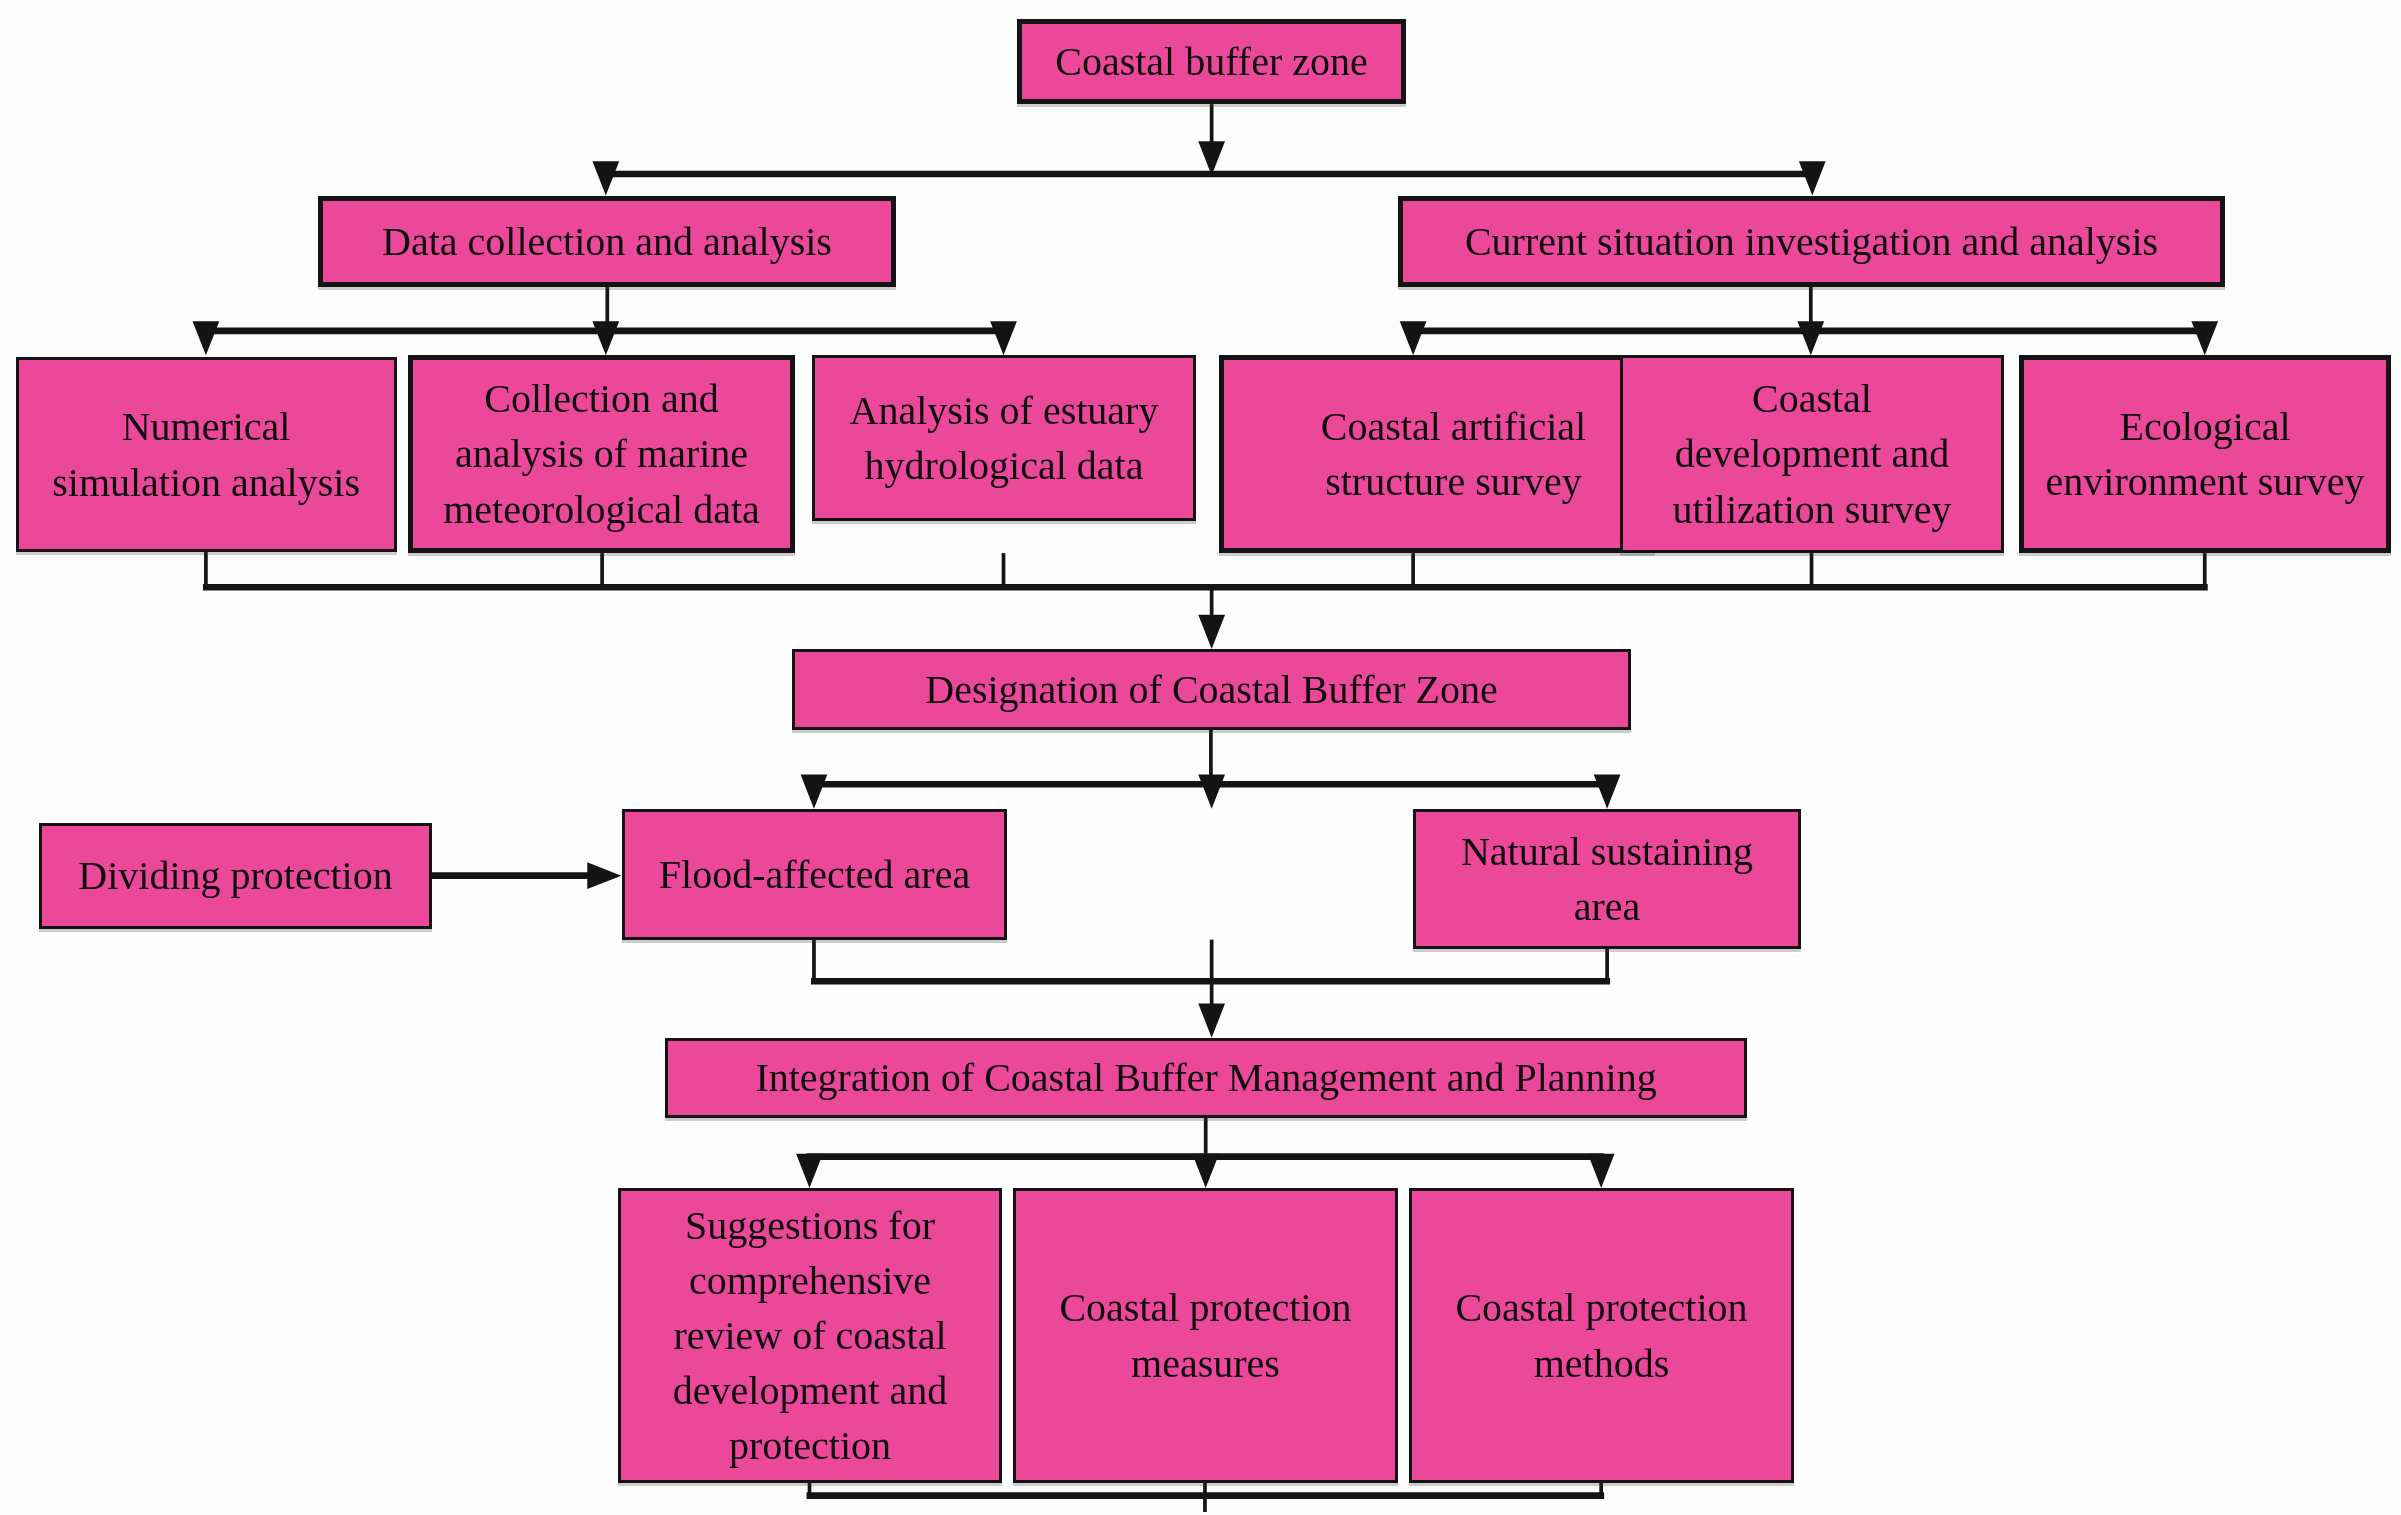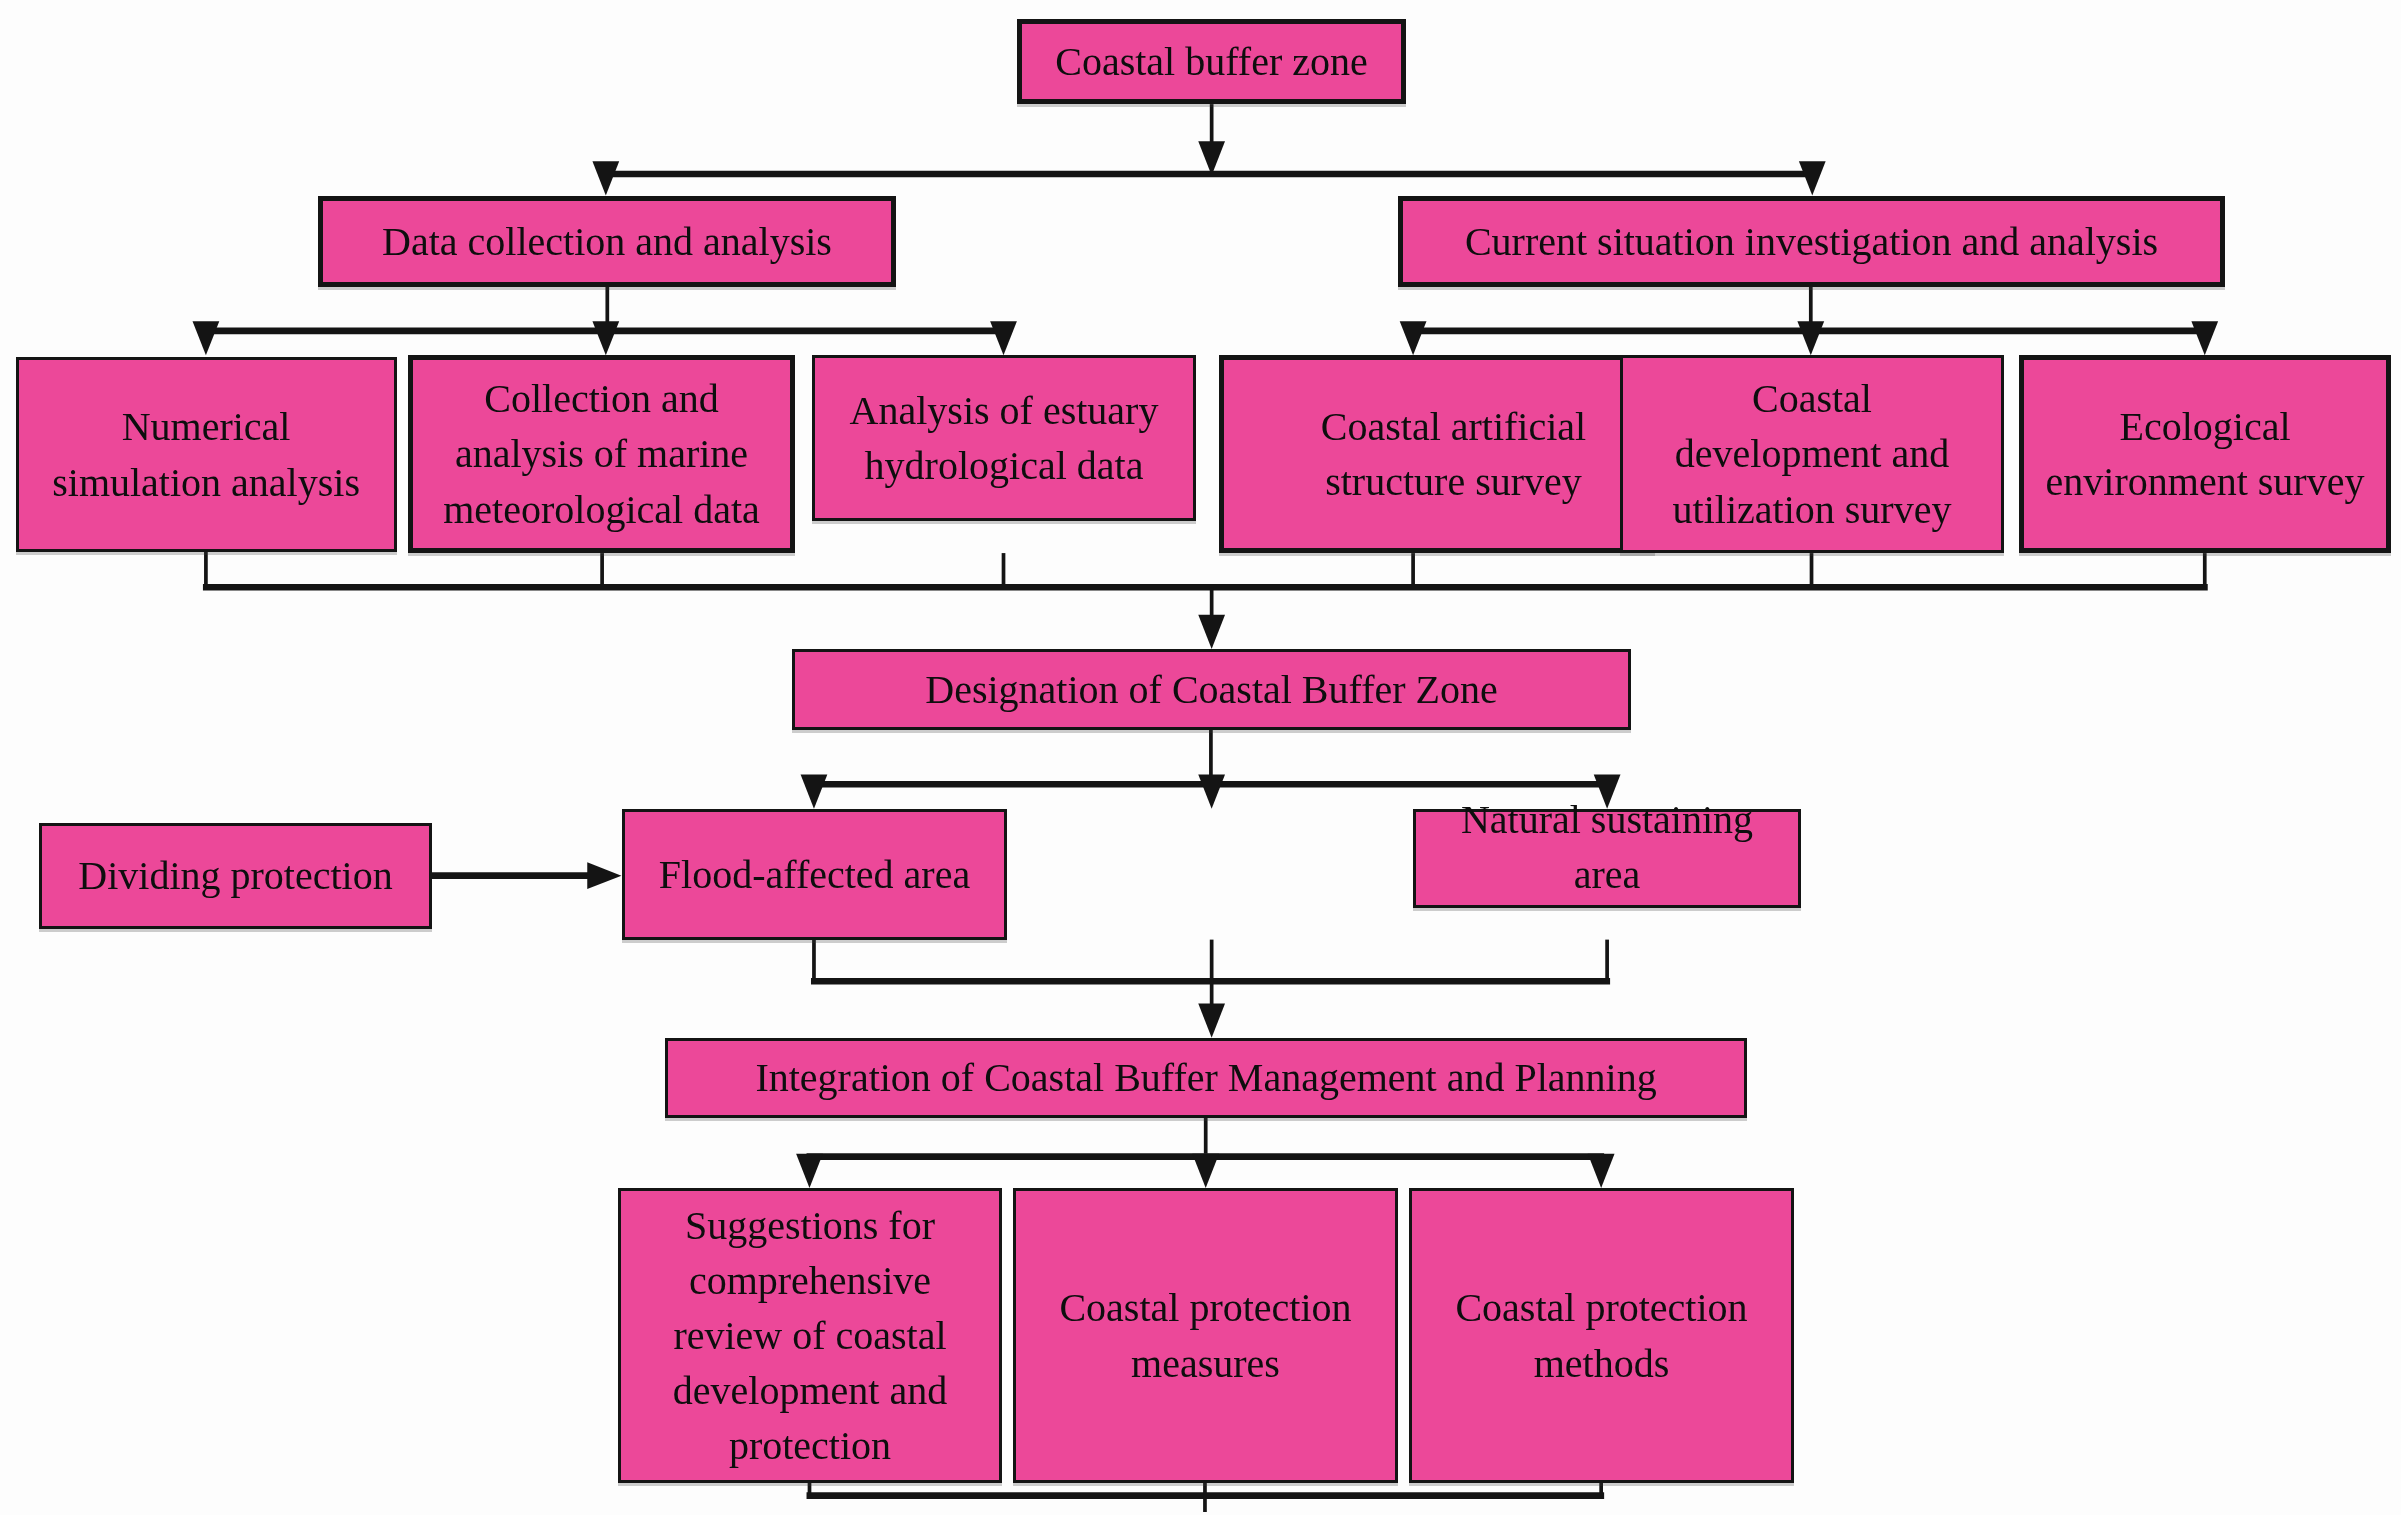--- a/index.html
+++ b/index.html
@@ -174,21 +174,21 @@
 
   <div class="node" style="left:39px;   top:823px; width:393px; height:106px;">
     <span class="label">Dividing protection</span>
   </div>
 
   <div class="node" style="left:622px;  top:809px; width:385px; height:131px;">
     <span class="label">Flood-affected area</span>
   </div>
 
 
-  <div class="node" style="left:1413px; top:809px; width:388px; height:99px;align-items:flex-end;">
+  <div class="node" style="left:1413px; top:809px; width:388px; height:140px;">
     <span class="label">Natural sustaining
 area</span>
   </div>
 
   <div class="node" style="left:665px;  top:1038px; width:1082px; height:80px;text-align:right;">
     <span class="label">Integration of Coastal Buffer Management and Planning</span>
   </div>
 
   <div class="node" style="left:618px;  top:1188px; width:384px; height:295px;">
     <span class="label">Suggestions for

